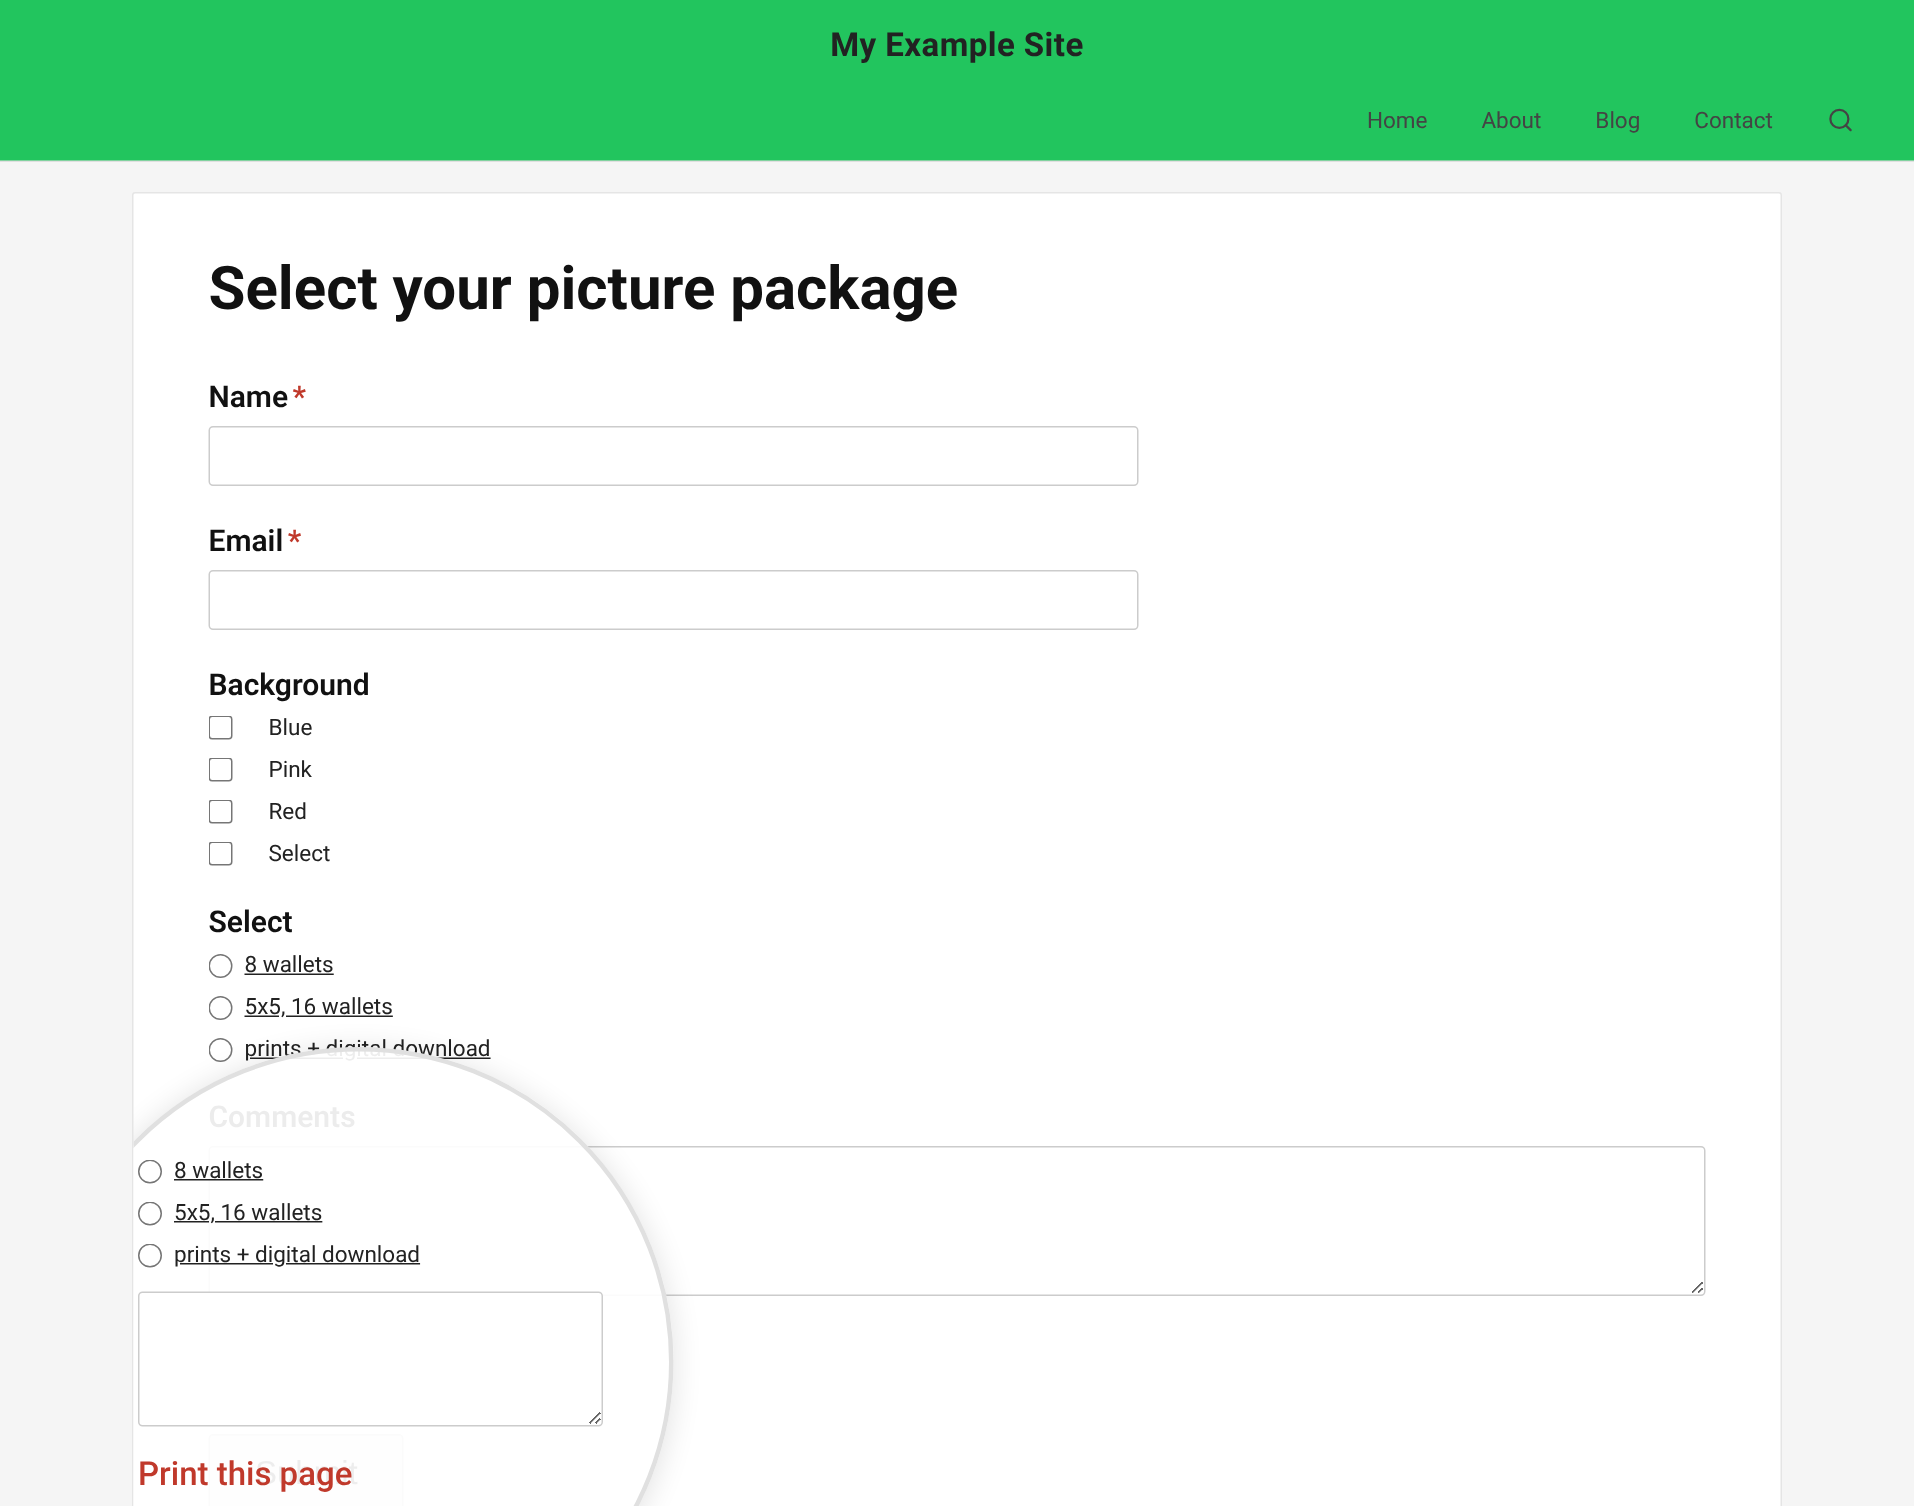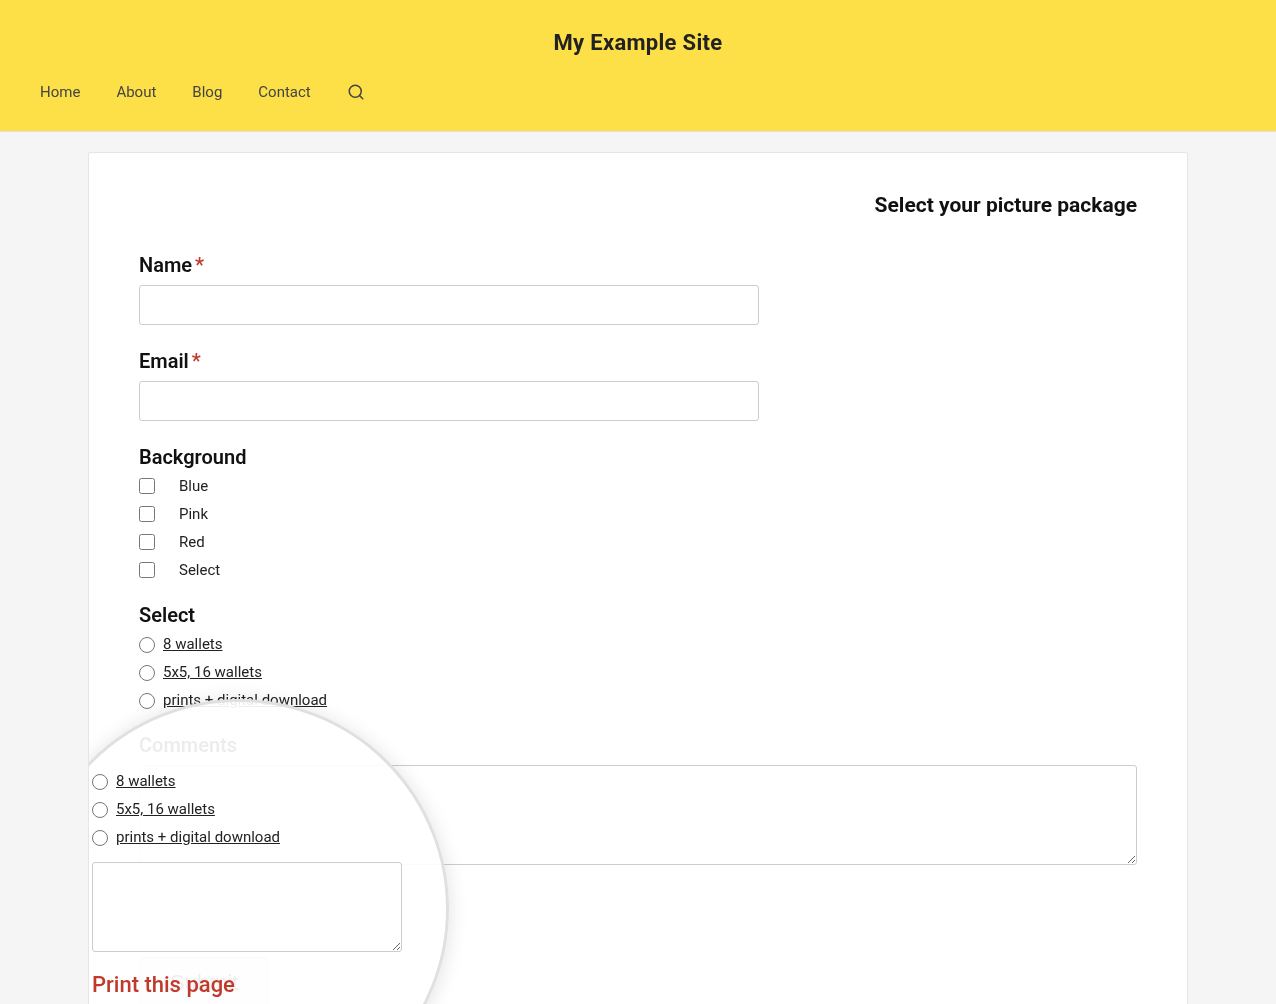--- a/index.html
+++ b/index.html
@@ -9,36 +9,36 @@
     }
 
     body {
       font-family: -apple-system, BlinkMacSystemFont, 'Segoe UI', Roboto, Oxygen, sans-serif;
       background: #f5f5f5;
       color: #222;
     }
 
     
     .site-header {
-      background: #fde047;
+      background: #22c55e;
       border-bottom: 1px solid #e0e0e0;
-      padding: 12px 40px;
+      padding: 0 40px;
       text-align: center;
     }
 
     .site-title {
       font-size: 22px;
       font-weight: 700;
       padding: 18px 0 14px;
       letter-spacing: 0.3px;
     }
 
     .site-nav {
       display: flex;
-      justify-content: flex-start;
+      justify-content: flex-end;
       align-items: center;
       gap: 36px;
       padding: 14px 0 18px;
     }
 
     .nav-link {
       font-size: 15px;
       color: #444;
       text-decoration: none;
       cursor: pointer;
@@ -65,25 +65,24 @@
     .form-card {
       background: #fff;
       border: 1px solid #e5e5e5;
       border-radius: 2px;
       padding: 40px 50px 50px;
       position: relative;
       overflow: hidden;
     }
 
     .form-title {
-      font-size: 21px;
+      font-size: 40px;
       font-weight: 700;
       margin-bottom: 36px;
       color: #111;
-      text-align: right;
     }
 
     .form-group {
       margin-bottom: 24px;
     }
 
     .form-label {
       display: block;
       font-size: 20px;
       font-weight: 600;

